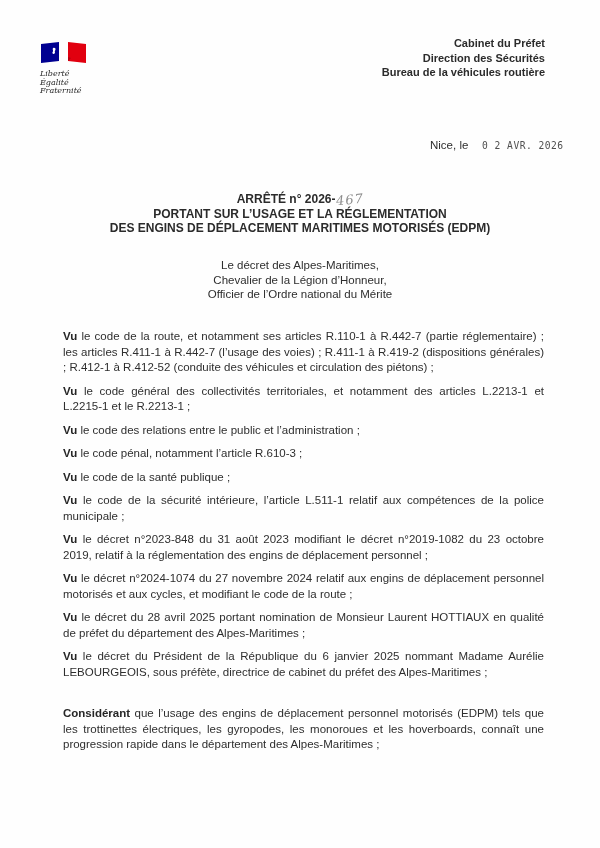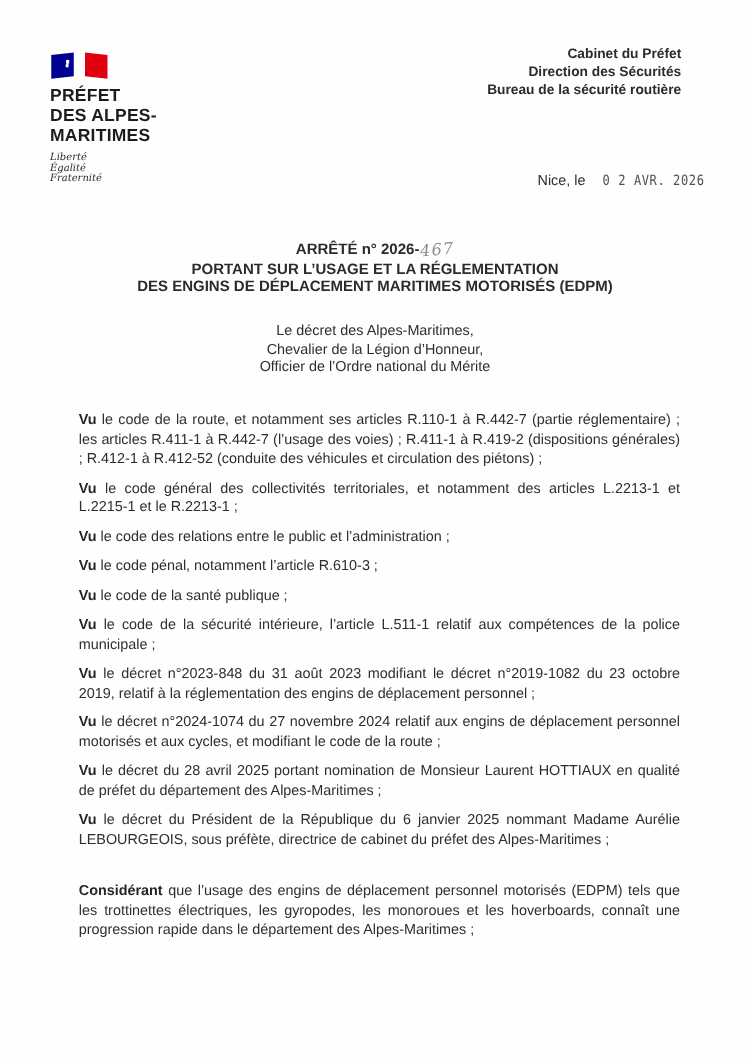--- a/index.html
+++ b/index.html
@@ -46,36 +46,31 @@
 
 <div class="page">
 
   <div class="logo">
     <svg class="logo-flag" width="47" height="24" viewBox="0 0 47 24" aria-hidden="true">
       <path d="M1 4 L19 2 L19 21 L1 23 Z" fill="#000091"></path>
       <path d="M13.2 8 c1.4 -.6 2.6 .2 2.3 1.6 c-.2 1 -1 1.5 -.6 2.5 c.3 .8 -.2 1.6 -1 1.8 c-.9 .2 -1.6 -.4 -1.5 -1.3 c.1 -.8 .8 -1.2 .6 -2.2 c-.2 -1 -.6 -1.7 .2 -2.4 Z" fill="#ffffff"></path>
       <path d="M28 2 L46 4 L46 23 L28 21 Z" fill="#E1000F"></path>
       <path d="M28 17 L31 18 L28 21 Z" fill="#b50010"></path>
     </svg>
-    <div class="logo-inst">
-      <div>PRÉFET</div>
-      <div>DES ALPES-</div>
-      <div>MARITIMES</div>
-    </div>
     <div class="logo-motto">
       <div>Liberté</div>
       <div>Égalité</div>
       <div>Fraternité</div>
     </div>
   </div>
 
   <div class="office">
     <div>Cabinet du Préfet</div>
     <div>Direction des Sécurités</div>
-    <div>Bureau de la sécurité routière</div>
+    <div>Bureau de la véhicules routière</div>
   </div>
 
   <div class="dateline">
     <span class="place">Nice, le</span>
     <span class="stamp">0 2 AVR. 2026</span>
   </div>
 
   <div class="title">
     <div><span>ARRÊTÉ n° 2026-</span><span class="handwritten">467</span></div>
     <div>PORTANT SUR L’USAGE ET LA RÉGLEMENTATION</div>

